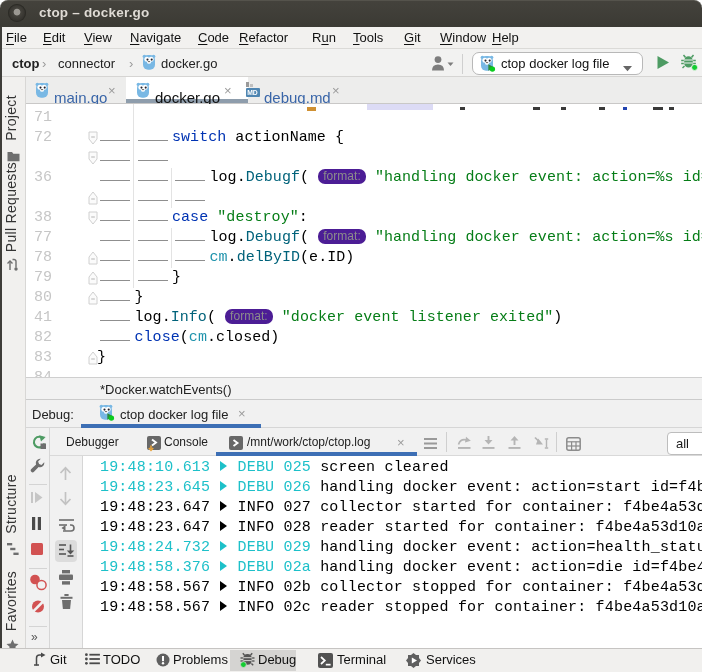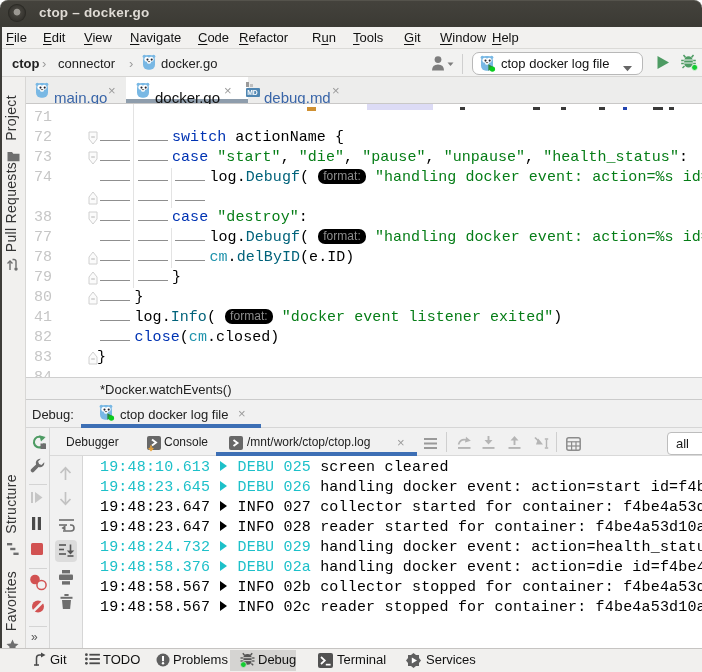--- a/index.html
+++ b/index.html
@@ -32,21 +32,21 @@
 .tblue{color:#3965a8}
 .x{position:absolute;color:#9b9b9b;font-size:13px}
 
 #editor{left:26px;top:104px;width:676px;height:273px;background:#fff;overflow:hidden}
 #gutterbg{left:26px;top:104px;width:67px;height:273px;background:#f7f7f6;border-right:1px solid #e2e2e2}
 .lnum{position:absolute;left:-71px;width:26px;text-align:right;font:15px/20px "Liberation Mono",monospace;color:#c6c6c6}
 .cline{position:absolute;left:71px;white-space:pre;font:15px/20px "Liberation Mono",monospace;color:#000;letter-spacing:.05px}
 .tab1{display:inline-block;width:37.5px;height:1px}
 .tabm{position:absolute;height:1px;background:#8f8f8f;top:12px}
 .kw{color:#0033b3}.str{color:#067d17}.fn{color:#00627a}.rcv{color:#1f93ac}
-.hint{display:inline-block;background:#000000;border-radius:7px;color:#8c8c8c;font:12px/15px "Liberation Sans",sans-serif;padding:0 5px;vertical-align:1px}
+.hint{display:inline-block;background:#4c1d95;border-radius:7px;color:#8c8c8c;font:12px/15px "Liberation Sans",sans-serif;padding:0 5px;vertical-align:1px}
 .guide{position:absolute;width:1px;background:#e3e3e3}
 
 #webar{left:26px;top:377px;width:676px;height:23px;background:#f2f2f2;border-top:1px solid #cfcfcf;border-bottom:1px solid #cbcbcb}
 
 #dbghead{left:26px;top:400px;width:676px;height:28px;background:#f1f1f1;border-bottom:1px solid #d6d6d6}
 #dbgtab-ul{left:81px;top:424px;width:180px;height:4px;background:#3d6fb5}
 
 #dtoolbar{left:50px;top:428px;width:652px;height:28px;background:#f1f1f1;border-bottom:1px solid #d9d9d9}
 #logtab-ul{left:216px;top:452px;width:201px;height:4px;background:#3d6fb5}
 .dtxt{position:absolute;top:435px;font-size:12px;color:#222}
@@ -225,22 +225,21 @@
   <div class="abs" style="left:434px;top:3px;width:5px;height:3px;background:#3a3a3a"></div>
   <div class="abs" style="left:507px;top:3px;width:7px;height:3px;background:#3a3a3a"></div>
   <div class="abs" style="left:535px;top:3px;width:5px;height:3px;background:#3a3a3a"></div>
   <div class="abs" style="left:573px;top:3px;width:6px;height:3px;background:#3a3a3a"></div>
   <div class="abs" style="left:597px;top:3px;width:4px;height:3px;background:#2243b0"></div>
   <div class="abs" style="left:627px;top:3px;width:10px;height:3px;background:#3a3a3a"></div>
   <div class="abs" style="left:643px;top:3px;width:5px;height:3px;background:#3a3a3a"></div>
 
   <div class="cline" style="top:4px"><span class="lnum">71</span></div>
   <div class="cline" style="top:24px"><span class="lnum">72</span><span class="tab1"></span><span class="tab1"></span><span class="kw">switch</span> actionName {</div>
-  <div class="cline" style="top:44px"><span class="lnum">73</span><span class="tab1"></span><span class="tab1"></span><span class="kw">case</span> <span class="str">"start"</span>, <span class="str">"die"</span>, <span class="str">"pause"</span>, <span class="str">"unpause"</span>, <span class="str">"health_status"</span>:</div>
-  <div class="cline" style="top:64px"><span class="lnum">74</span><span class="tab1"></span><span class="tab1"></span><span class="tab1"></span>log.<span class="fn">Debugf</span>( <span class="hint">format:</span> <span class="str">"handling docker event: action=%s id=%s"</span>, e.Action, e.ID)</div>
+  <div class="cline" style="top:64px"><span class="lnum">36</span><span class="tab1"></span><span class="tab1"></span><span class="tab1"></span>log.<span class="fn">Debugf</span>( <span class="hint">format:</span> <span class="str">"handling docker event: action=%s id=%s"</span>, e.Action, e.ID)</div>
   <div class="cline" style="top:104px"><span class="lnum">38</span><span class="tab1"></span><span class="tab1"></span><span class="kw">case</span> <span class="str">"destroy"</span>:</div>
   <div class="cline" style="top:124px"><span class="lnum">77</span><span class="tab1"></span><span class="tab1"></span><span class="tab1"></span>log.<span class="fn">Debugf</span>( <span class="hint">format:</span> <span class="str">"handling docker event: action=%s id=%s"</span>, e.Action, e.ID)</div>
   <div class="cline" style="top:144px"><span class="lnum">78</span><span class="tab1"></span><span class="tab1"></span><span class="tab1"></span><span class="rcv">cm</span>.<span class="fn">delByID</span>(e.ID)</div>
   <div class="cline" style="top:164px"><span class="lnum">79</span><span class="tab1"></span><span class="tab1"></span>}</div>
   <div class="cline" style="top:184px"><span class="lnum">80</span><span class="tab1"></span>}</div>
   <div class="cline" style="top:204px"><span class="lnum">41</span><span class="tab1"></span>log.<span class="fn">Info</span>( <span class="hint">format:</span> <span class="str">"docker event listener exited"</span>)</div>
   <div class="cline" style="top:224px"><span class="lnum">82</span><span class="tab1"></span><span class="kw">close</span>(<span class="rcv">cm</span>.closed)</div>
   <div class="cline" style="top:244px"><span class="lnum">83</span>}</div>
   <div class="cline" style="top:264px"><span class="lnum">84</span></div>
 

